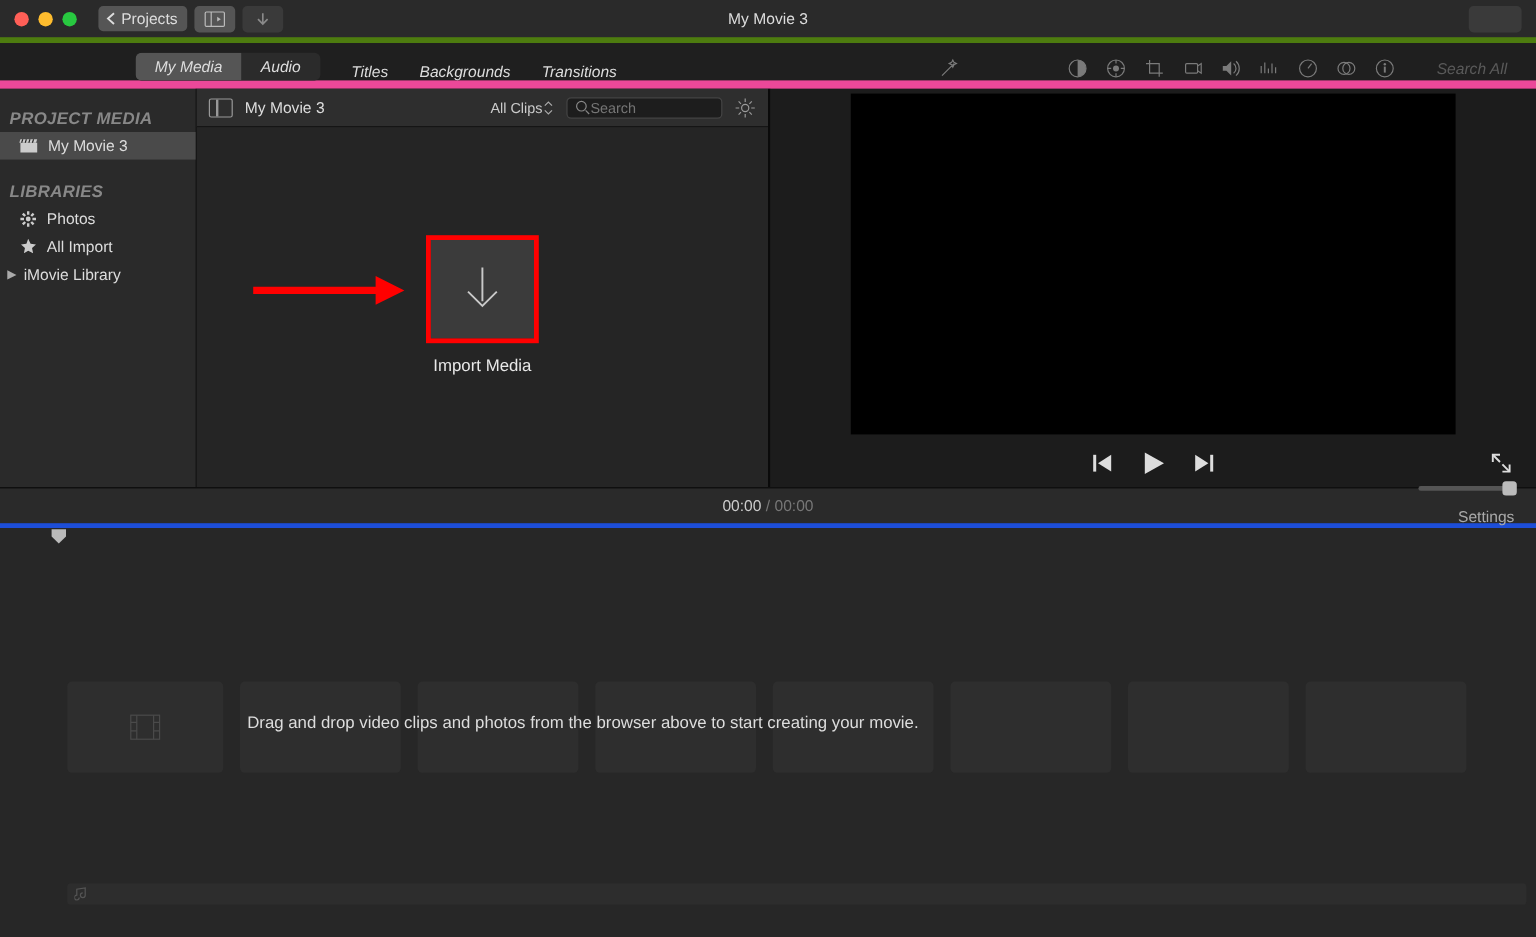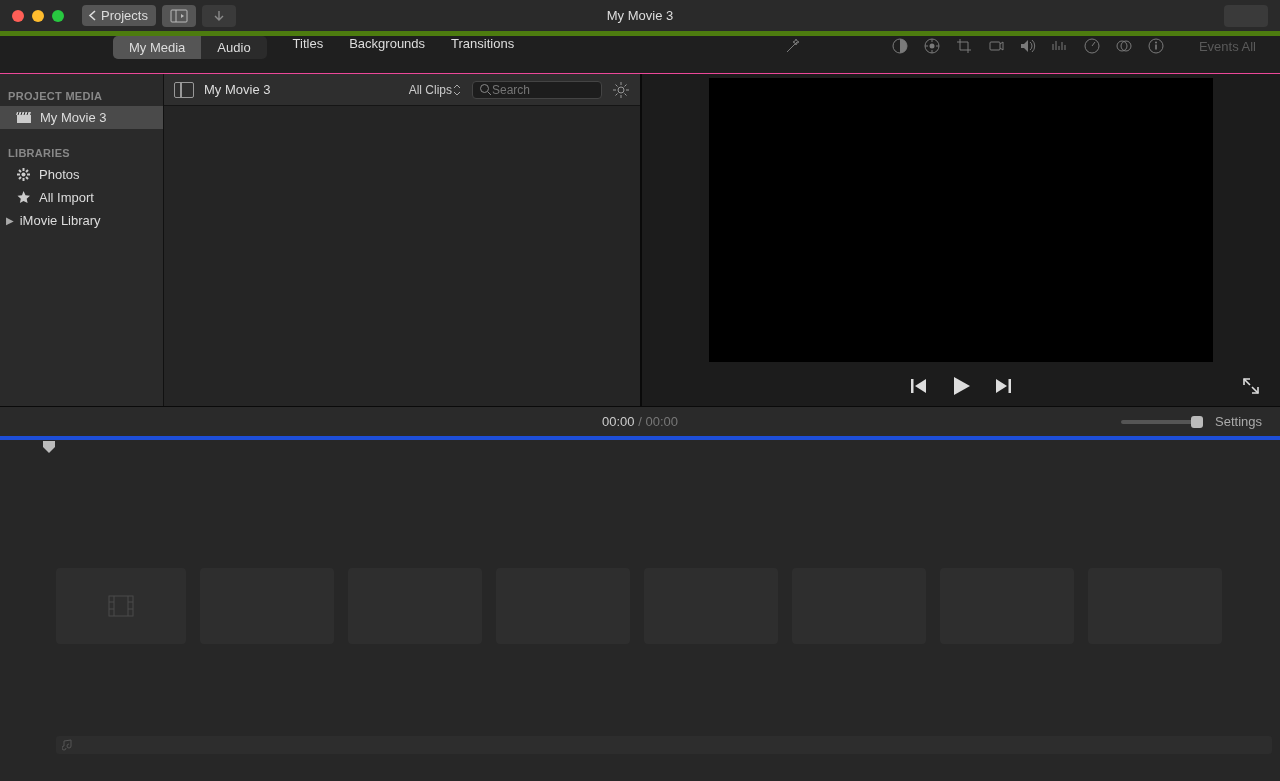--- a/index.html
+++ b/index.html
@@ -12,36 +12,36 @@
 .close-dot { background: #ff5f57; }
 .min-dot  { background: #febc2e; }
 .max-dot  { background: #28c840; }
 .projects-btn { margin-left: 18px; background:#555; color:#ddd; border-radius:4px; padding:3px 8px 3px 6px; font-size:13px; display:flex; align-items:center; gap:4px; cursor:pointer; }
 .btn-square { width:34px; height:22px; background:#555; border-radius:4px; margin-left:6px; display:flex; align-items:center; justify-content:center; cursor:pointer; color:#bbb; }
 .btn-square.disabled { background:#3a3a3a; color:#6a6a6a; cursor:default; }
 .window-title { position:absolute; left:0; right:0; text-align:center; font-size:13px; color:#ddd; pointer-events:none; }
 .share-btn { margin-left:auto; width:44px; height:22px; background:#3a3a3a; border-radius:4px; }
 
 
-.tabs-row { height:38px; background:#1f1f1f; display:flex; align-items:flex-start; border-bottom:1px solid #ec4899; }
+.tabs-row { height:38px; background:#1f1f1f; display:flex; align-items:flex-end; border-bottom:7px solid #ec4899;font-style:italic; }
 .left-gutter { width:113px; }
 .segmented { display:flex; background:#2b2b2b; border-radius:5px; overflow:hidden; }
 .segmented .seg { padding:4px 16px; font-size:13px; color:#ddd; cursor:pointer; }
 .segmented .seg.active { background:#555; }
 .tab-item { font-size:13px; color:#ddd; margin-left:26px; cursor:pointer; }
 .adjust-area { margin-left:auto; display:flex; align-items:center; gap:14px; padding-right:24px; }
 .adjust-icon { color:#7a7a7a; cursor:pointer; }
 .reset-all { color:#5a5a5a; font-size:13px; margin-left:20px; }
 
 
 .main-split { display:flex; height:332px; }
 
 
 .sidebar { width:164px; background:#2a2a2a; border-right:1px solid #111; padding-top:12px; font-size:13px; }
-.sb-heading { color:#888; font-size:11px; font-weight:600; padding:4px 8px; letter-spacing:.3px; }
+.sb-heading { color:#888; font-size:14px; font-weight:600; padding:4px 8px; letter-spacing:.3px;font-style:italic; }
 .sb-item { display:flex; align-items:center; gap:8px; padding:4px 8px 4px 16px; color:#ddd; cursor:pointer; }
 .sb-item.selected { background:#4a4a4a; }
 .sb-item .tri { color:#aaa; font-size:10px; margin-right:-2px; }
 
 
 .browser { width:478px; background:#252525; border-right:2px solid #0a0a0a; display:flex; flex-direction:column; }
 .browser-bar { height:32px; display:flex; align-items:center; gap:10px; padding:0 10px; background:#2e2e2e; border-bottom:1px solid #151515; }
 .bb-square { width:20px; height:16px; border:1.5px solid #999; border-radius:2px; position:relative; cursor:pointer; }
 .bb-square::after { content:""; position:absolute; left:5px; top:0; bottom:0; width:1.5px; background:#999; }
 .bb-title { color:#ddd; font-size:13px; }
@@ -63,21 +63,21 @@
 .viewer-canvas { flex:1; display:flex; align-items:flex-start; justify-content:center; padding-top:4px; }
 .black-frame { width:504px; height:284px; background:#000; }
 .playback { height:40px; display:flex; align-items:center; justify-content:center; gap:22px; position:relative; }
 .play-ctrl { color:#ddd; cursor:pointer; }
 .fullscreen { position:absolute; right:20px; color:#ddd; cursor:pointer; }
 
 
 .tl-head { height:34px; background:#2a2a2a; border-top:1px solid #0a0a0a; border-bottom:4px solid #1d4ed8; display:flex; align-items:center; position:relative; }
 .tl-time { position:absolute; left:0; right:0; text-align:center; font-size:13px; }
 .tl-time .dim { color:#777; }
-.tl-right { margin-left:auto; display:flex; align-items:center; gap:14px; padding-right:18px; }
+.tl-right { margin-left:auto; display:flex; align-items:flex-end; gap:14px; padding-right:18px;flex-direction:column; }
 .zoom-track { width:80px; height:4px; background:#555; border-radius:2px; position:relative; }
 .zoom-thumb { position:absolute; right:-2px; top:-4px; width:12px; height:12px; background:#bbb; border-radius:3px; }
 .settings-link { color:#aaa; font-size:13px; cursor:pointer; }
 
 
 .timeline { height:341px; background:#272727; position:relative; overflow:hidden; }
 .playhead-top { position:absolute; left:42px; top:0; }
 .clip-row { position:absolute; top:128px; left:56px; right:8px; display:flex; gap:14px; }
 .clip-ph { height:76px; background:#2e2e2e; border-radius:4px; }
 .clip-ph:nth-child(1){ width:130px; display:flex; align-items:center; justify-content:center; }
@@ -189,21 +189,21 @@
           <circle cx="11" cy="9" r="5" stroke="#7a7a7a" fill="none"></circle>
         </svg>
       </span>
     <span class="adjust-icon">
         <svg width="18" height="18" viewBox="0 0 18 18">
           <circle cx="9" cy="9" r="7" stroke="#7a7a7a" fill="none"></circle>
           <circle cx="9" cy="5.5" r="1" fill="#7a7a7a"></circle>
           <rect x="8.2" y="7.5" width="1.6" height="5" fill="#7a7a7a"></rect>
         </svg>
       </span>
-    <span class="reset-all">Events All</span>
+    <span class="reset-all">Search All</span>
   </div>
 </div>
 
 <div class="main-split">
 
   <div class="sidebar">
     <div class="sb-heading">PROJECT MEDIA</div>
     <div class="sb-item selected">
       <span>
         <svg width="16" height="13" viewBox="0 0 16 13">
@@ -258,20 +258,36 @@
         <input type="text" placeholder="Search" style="">
       </div>
       <span class="gear-btn">
         <svg width="18" height="18" viewBox="0 0 18 18">
             <circle cx="9" cy="9" r="3" stroke="#999" fill="none"></circle>
             <g stroke="#999">
               <path d="M9 1v3M9 14v3M1 9h3M14 9h3M3.5 3.5l2 2M12.5 12.5l2 2M14.5 3.5l-2 2M5.5 12.5l-2 2"></path>
             </g>
           </svg>
       </span>
+    </div>
+    <div class="browser-body">
+      <div class="import-stack">
+        <div class="import-box">
+          <svg width="40" height="44" viewBox="0 0 40 44">
+            <path d="M20 4 V32" stroke="#c9c9c9" stroke-width="1.6"></path>
+            <path d="M8 24 L20 36 L32 24" stroke="#c9c9c9" stroke-width="1.6" fill="none"></path>
+          </svg>
+        </div>
+        <div class="red-ring"></div>
+        <svg class="red-arrow" width="130" height="28" viewBox="0 0 130 28">
+          <line x1="2" y1="14" x2="108" y2="14" stroke="red" stroke-width="6"></line>
+          <path d="M104 2 L128 14 L104 26 Z" fill="red"></path>
+        </svg>
+        <div class="import-label">Import Media</div>
+      </div>
     </div>
   </div>
 
   <div class="viewer">
     <div class="viewer-canvas">
       <div class="black-frame"></div>
     </div>
     <div class="playback">
       <span class="play-ctrl">
         <svg width="18" height="16" viewBox="0 0 18 16">
@@ -329,18 +345,19 @@
       </svg>
     </div>
     <div class="clip-ph"></div>
     <div class="clip-ph"></div>
     <div class="clip-ph"></div>
     <div class="clip-ph"></div>
     <div class="clip-ph"></div>
     <div class="clip-ph"></div>
     <div class="clip-ph"></div>
   </div>
+  <div class="tl-hint">Drag and drop video clips and photos from the browser above to start creating your movie.</div>
   <div class="audio-strip">
     <svg width="12" height="12" viewBox="0 0 12 12">
         <path d="M4 9a2 2 0 1 1-2-2V2l7-1v6a2 2 0 1 1-2-2" stroke="#555" fill="none"></path>
       </svg>
   </div>
 </div>
 
 </body></html>

